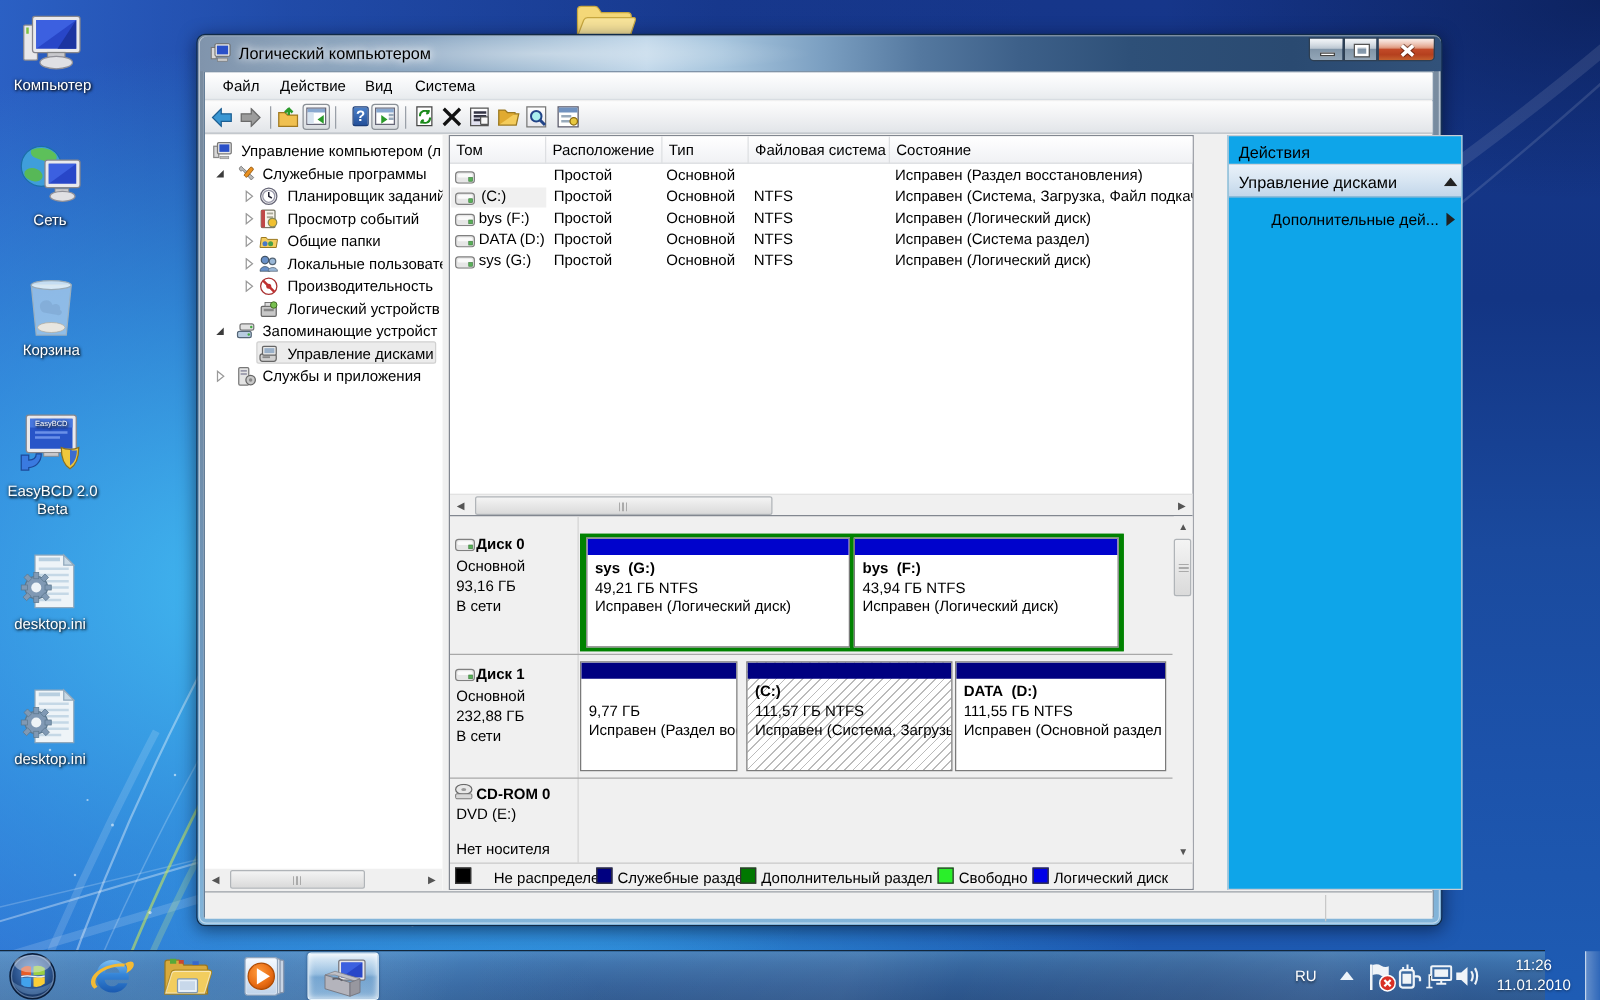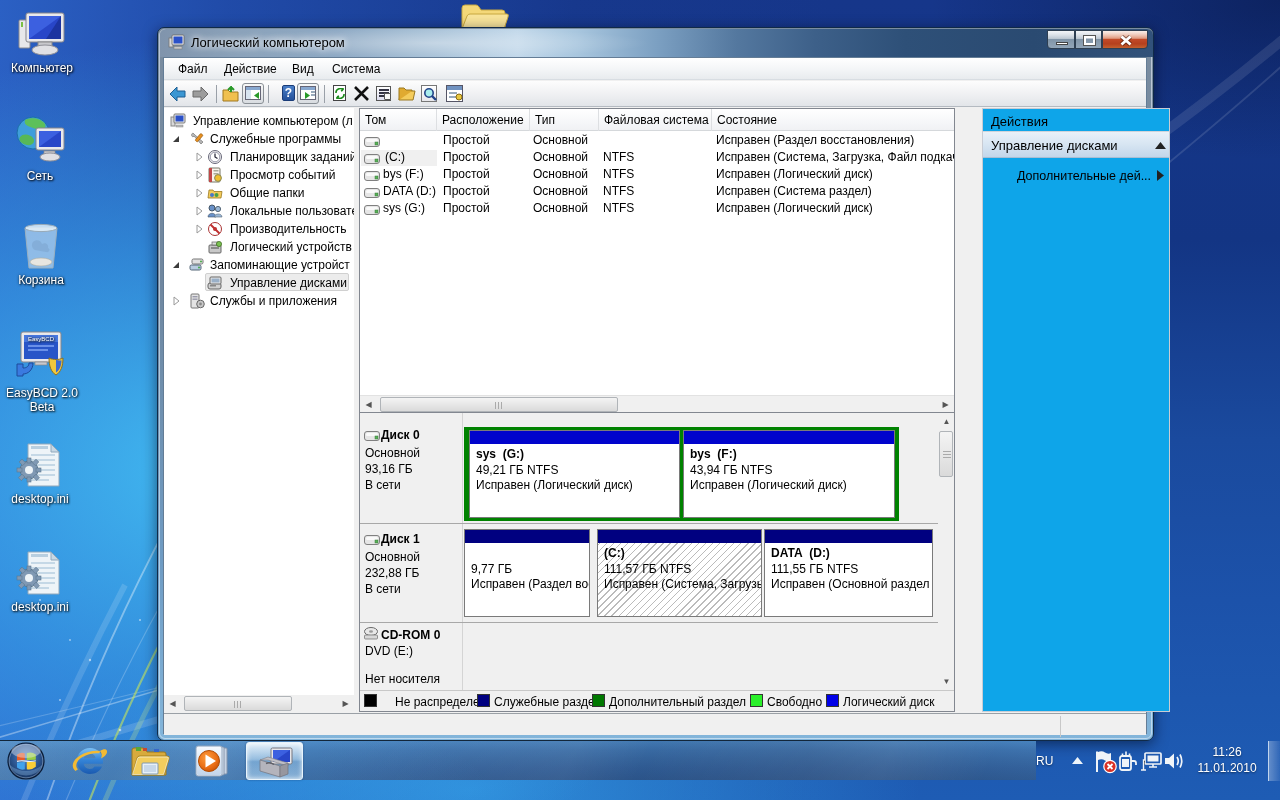--- a/index.html
+++ b/index.html
@@ -8,21 +8,21 @@
  background:
   radial-gradient(ellipse 500px 230px at 1280px 0px, rgba(4,16,56,.5) 0%, rgba(4,16,56,0) 70%),
   radial-gradient(ellipse 780px 600px at 210px 470px, rgba(68,194,246,.92) 0%, rgba(56,165,235,.6) 38%, rgba(40,110,200,0) 72%),
   radial-gradient(ellipse 625px 260px at 470px 790px, rgba(52,160,232,.75) 0%, rgba(40,120,210,0) 72%),
   linear-gradient(90deg, rgba(50,110,215,.75) 0%, rgba(45,100,205,.45) 18%, rgba(30,70,160,.12) 45%, rgba(30,70,160,0) 65%),
   linear-gradient(180deg, #16368a 0%, #133584 30%, #1a4a9e 55%, #1c52aa 75%, #1e5cb4 100%);
 }
 #deskdark { position:absolute; left:0; top:0; width:1280px; height:800px; }
 .dicon { position:absolute; width:90px; text-align:center; color:#fff; font-size:12px; line-height:14px; text-shadow:1px 1px 2px rgba(0,0,0,.9), 0 0 3px rgba(0,0,0,.7); }
 .dicon svg { display:block; margin:0 auto; }
-#taskbar { position:absolute; left:0; top:740px; width:1036px; height:40px; border-top:1px solid #12263a;
+#taskbar { position:absolute; left:0; top:760px; width:1236px; height:40px; border-top:1px solid #12263a;
  background:
   radial-gradient(ellipse 420px 90px at 150px 40px, rgba(120,195,245,.3) 0%, rgba(120,190,240,0) 80%),
   linear-gradient(115deg, rgba(255,255,255,.09) 0%, rgba(255,255,255,0) 12%, rgba(255,255,255,.07) 22%, rgba(255,255,255,0) 30%, rgba(255,255,255,.06) 55%, rgba(255,255,255,0) 62%, rgba(255,255,255,.08) 85%, rgba(255,255,255,0) 95%),
   linear-gradient(90deg, rgba(70,130,190,.22) 0%, rgba(40,80,140,0) 30%, rgba(10,30,70,.2) 78%, rgba(30,70,130,.06) 100%),
   linear-gradient(180deg,#4a86c2 0%, #4076b1 22%, #3a6ca6 45%, #34629c 72%, #305c93 100%); }
 
 #win { position:absolute; left:157px; top:27px; width:997px; height:714px;
  border-radius:7px; border:1px solid #102a48;
  background:linear-gradient(180deg, #7b8da0 0%, #70879f 35%, #6f9cc4 75%, #83b5da 100%);
  box-shadow:0 3px 14px rgba(0,10,30,.55); }

